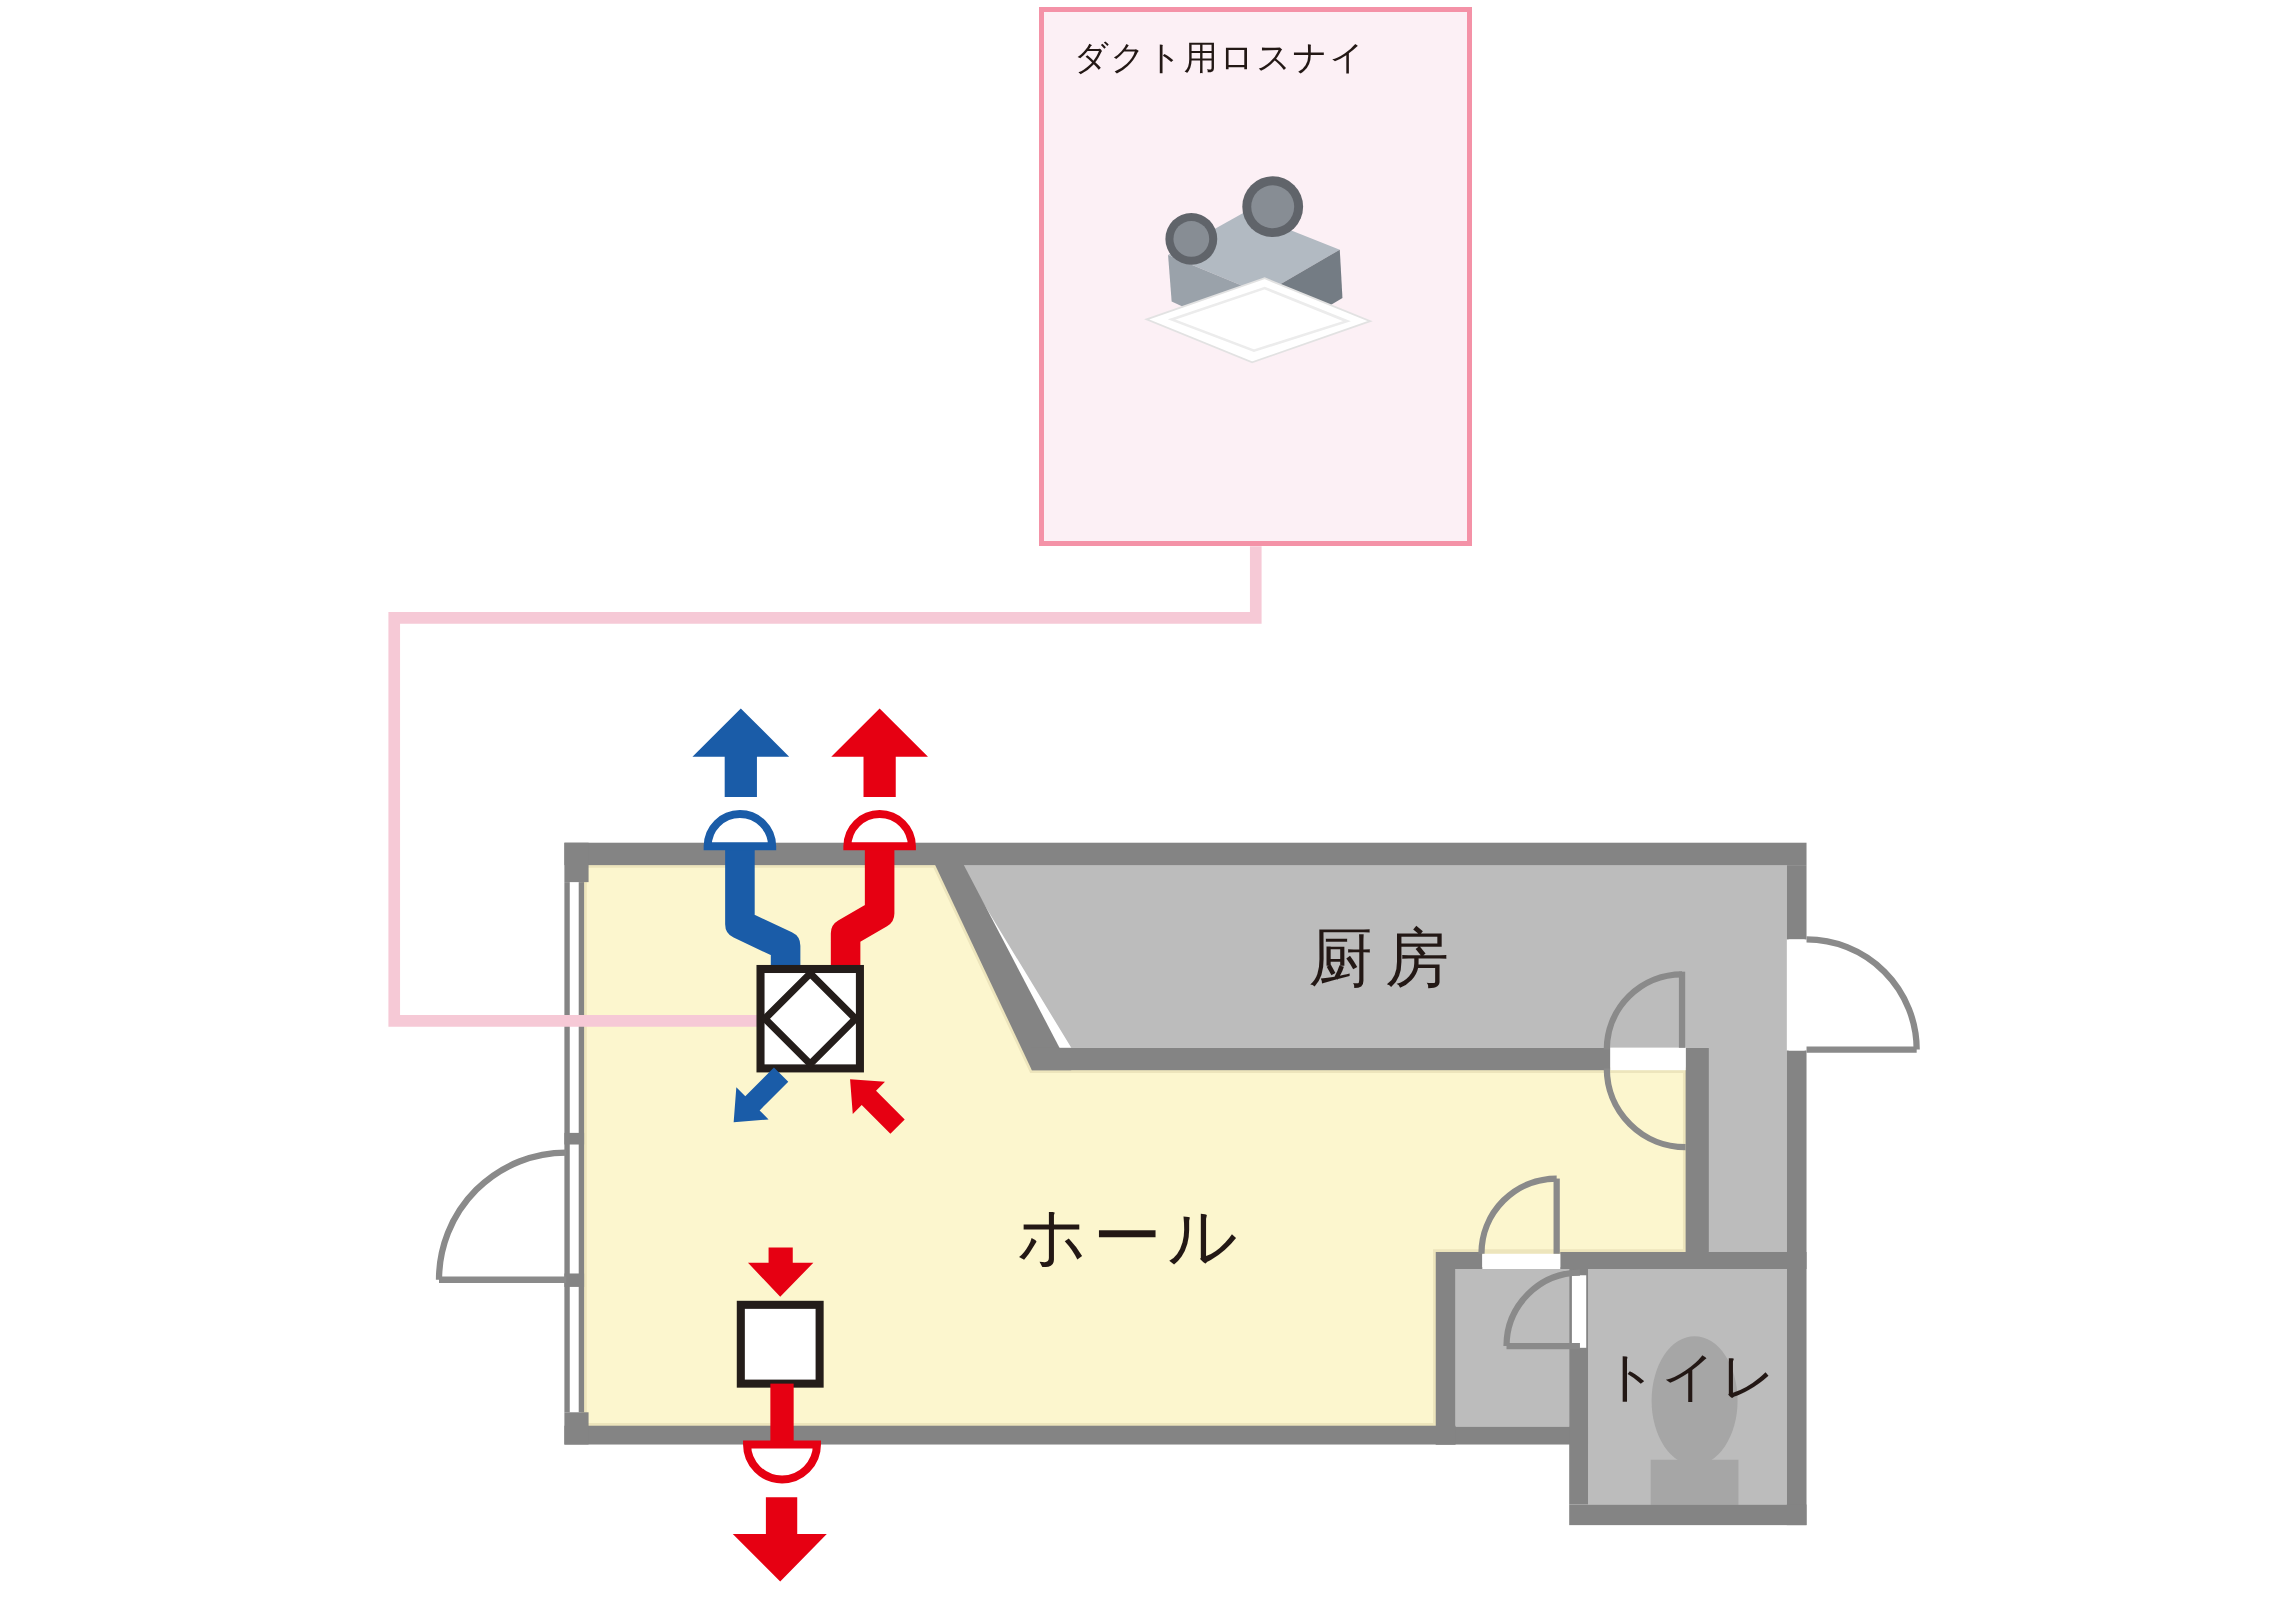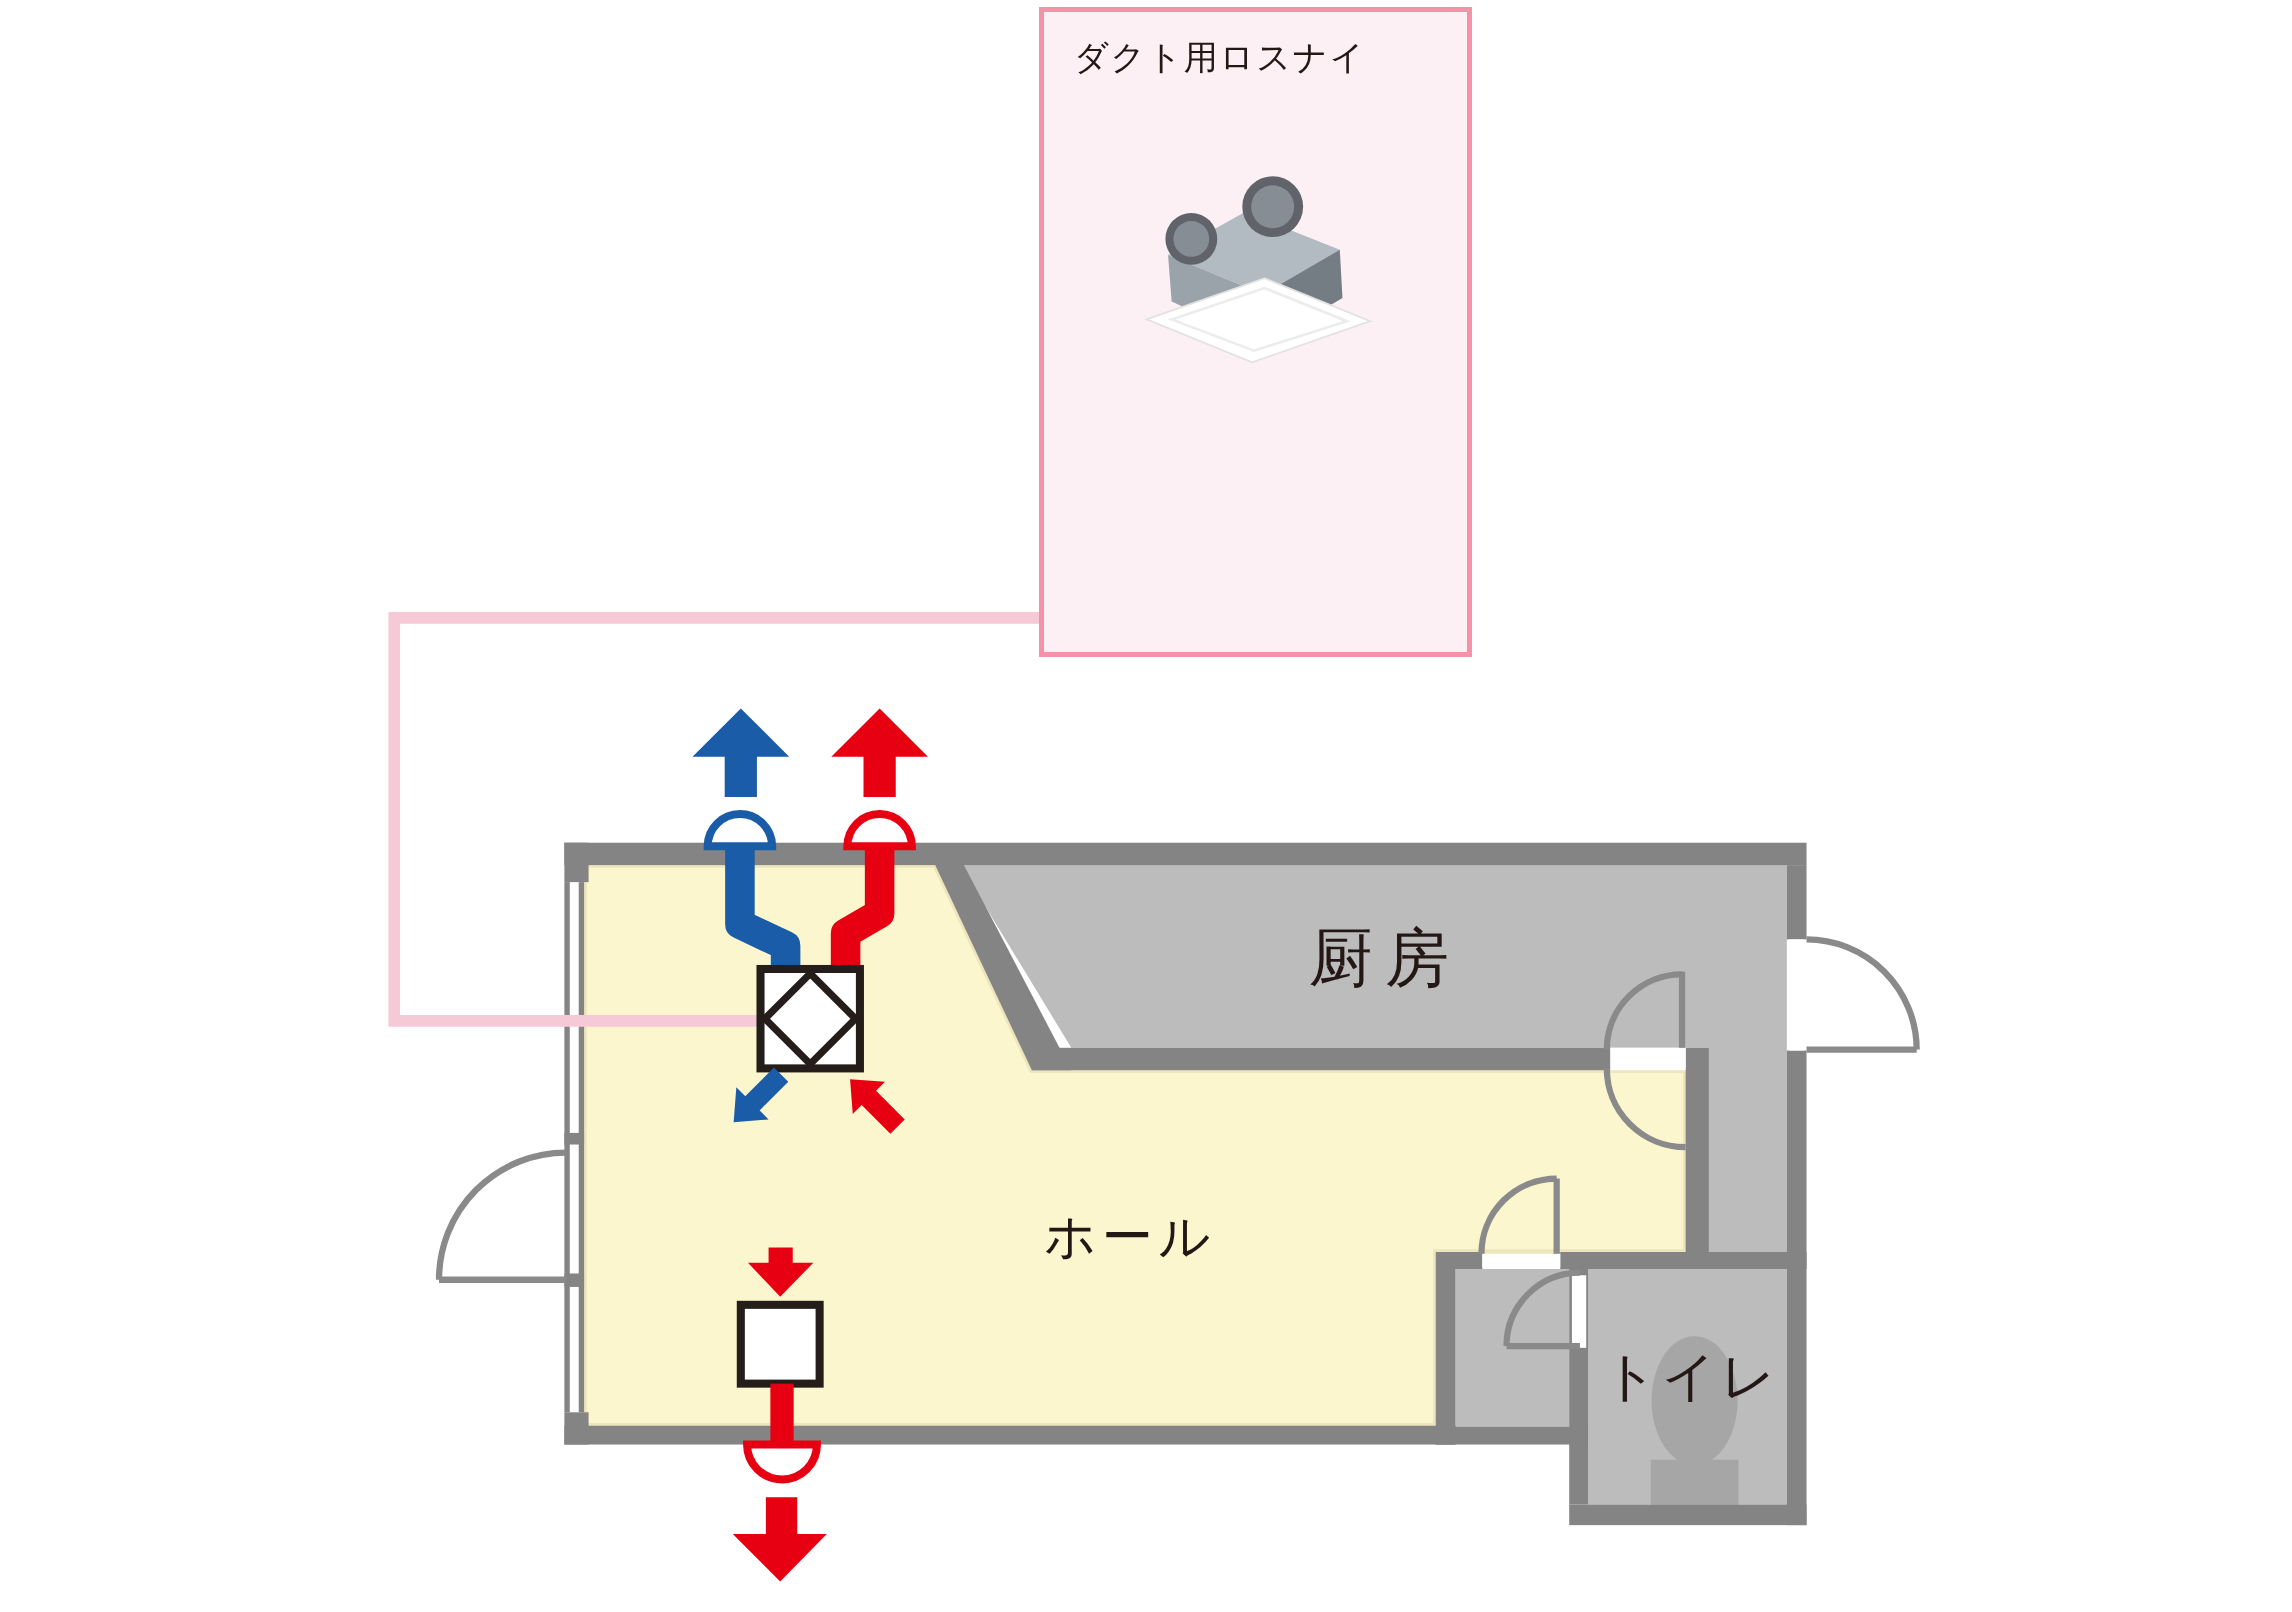--- a/index.html
+++ b/index.html
@@ -27,40 +27,40 @@
   .blue-pipe{stroke:var(--supply-blue); stroke-width:33; fill:none; stroke-linejoin:round;}
   .red-pipe{stroke:var(--exhaust-red); stroke-width:33; fill:none; stroke-linejoin:round;}
   .dome-blue{fill:#fff; stroke:var(--supply-blue); stroke-width:9;}
   .dome-red{fill:#fff; stroke:var(--exhaust-red); stroke-width:9;}
   .hx-box{fill:#fff; stroke:var(--outline-black); stroke-width:9;}
   .hx-diamond{fill:none; stroke:var(--outline-black); stroke-width:8;}
   .unit-box{fill:#fff; stroke:var(--outline-black); stroke-width:9;}
   .pink-duct{stroke:var(--pink-line); stroke-width:13; fill:none; stroke-linejoin:miter;}
   
   .legend-box{
-    position:absolute; left:1039px; top:7.2px; width:433px; height:650px;
+    position:absolute; left:1039px; top:7.2px; width:433px; height:539px;
     box-sizing:border-box; border:5.4px solid var(--pink-border); background:var(--legend-fill);
   }
   .legend-title{
     position:absolute; left:30px; top:23px; font-size:34px; letter-spacing:1.8px;
     color:var(--text-black); white-space:nowrap;
   }
   .legend-model{
     position:absolute; left:0; right:0; top:383px; text-align:center;
     font-size:43px; color:var(--text-black); white-space:nowrap;
   }
   .legend-model sub{font-size:27px; position:relative; top:3.6px; left:1.8px;}
   .product-img{position:absolute; left:90px; top:150px; width:247px; height:220px;}
   
   .room-label{
     position:absolute; transform:translate(-50%,-50%); white-space:nowrap;
     color:var(--text-black); font-weight:400;
   }
   .label-kitchen{left:1385px; top:958px; font-size:64px; letter-spacing:12.5px;}
-  .label-hall{left:1130px; top:1237px; font-size:51px; letter-spacing:5.4px;}
+  .label-hall{left:1130px; top:1237px; font-size:69px; letter-spacing:5.4px;}
   .label-toilet{left:1691px; top:1377px; font-size:54px; letter-spacing:3.6px;}
 </style>
 </head>
 <body>
 
 <div id="canvas">
 
   <svg id="plan-svg" width="2293" height="1612" viewBox="0 0 2560 1800">
 
     <polygon class="yellow" points="652,966 1044,966 1152,1195 1882,1195 1882,1398 1603,1398 1603,1592 652,1592"></polygon>

